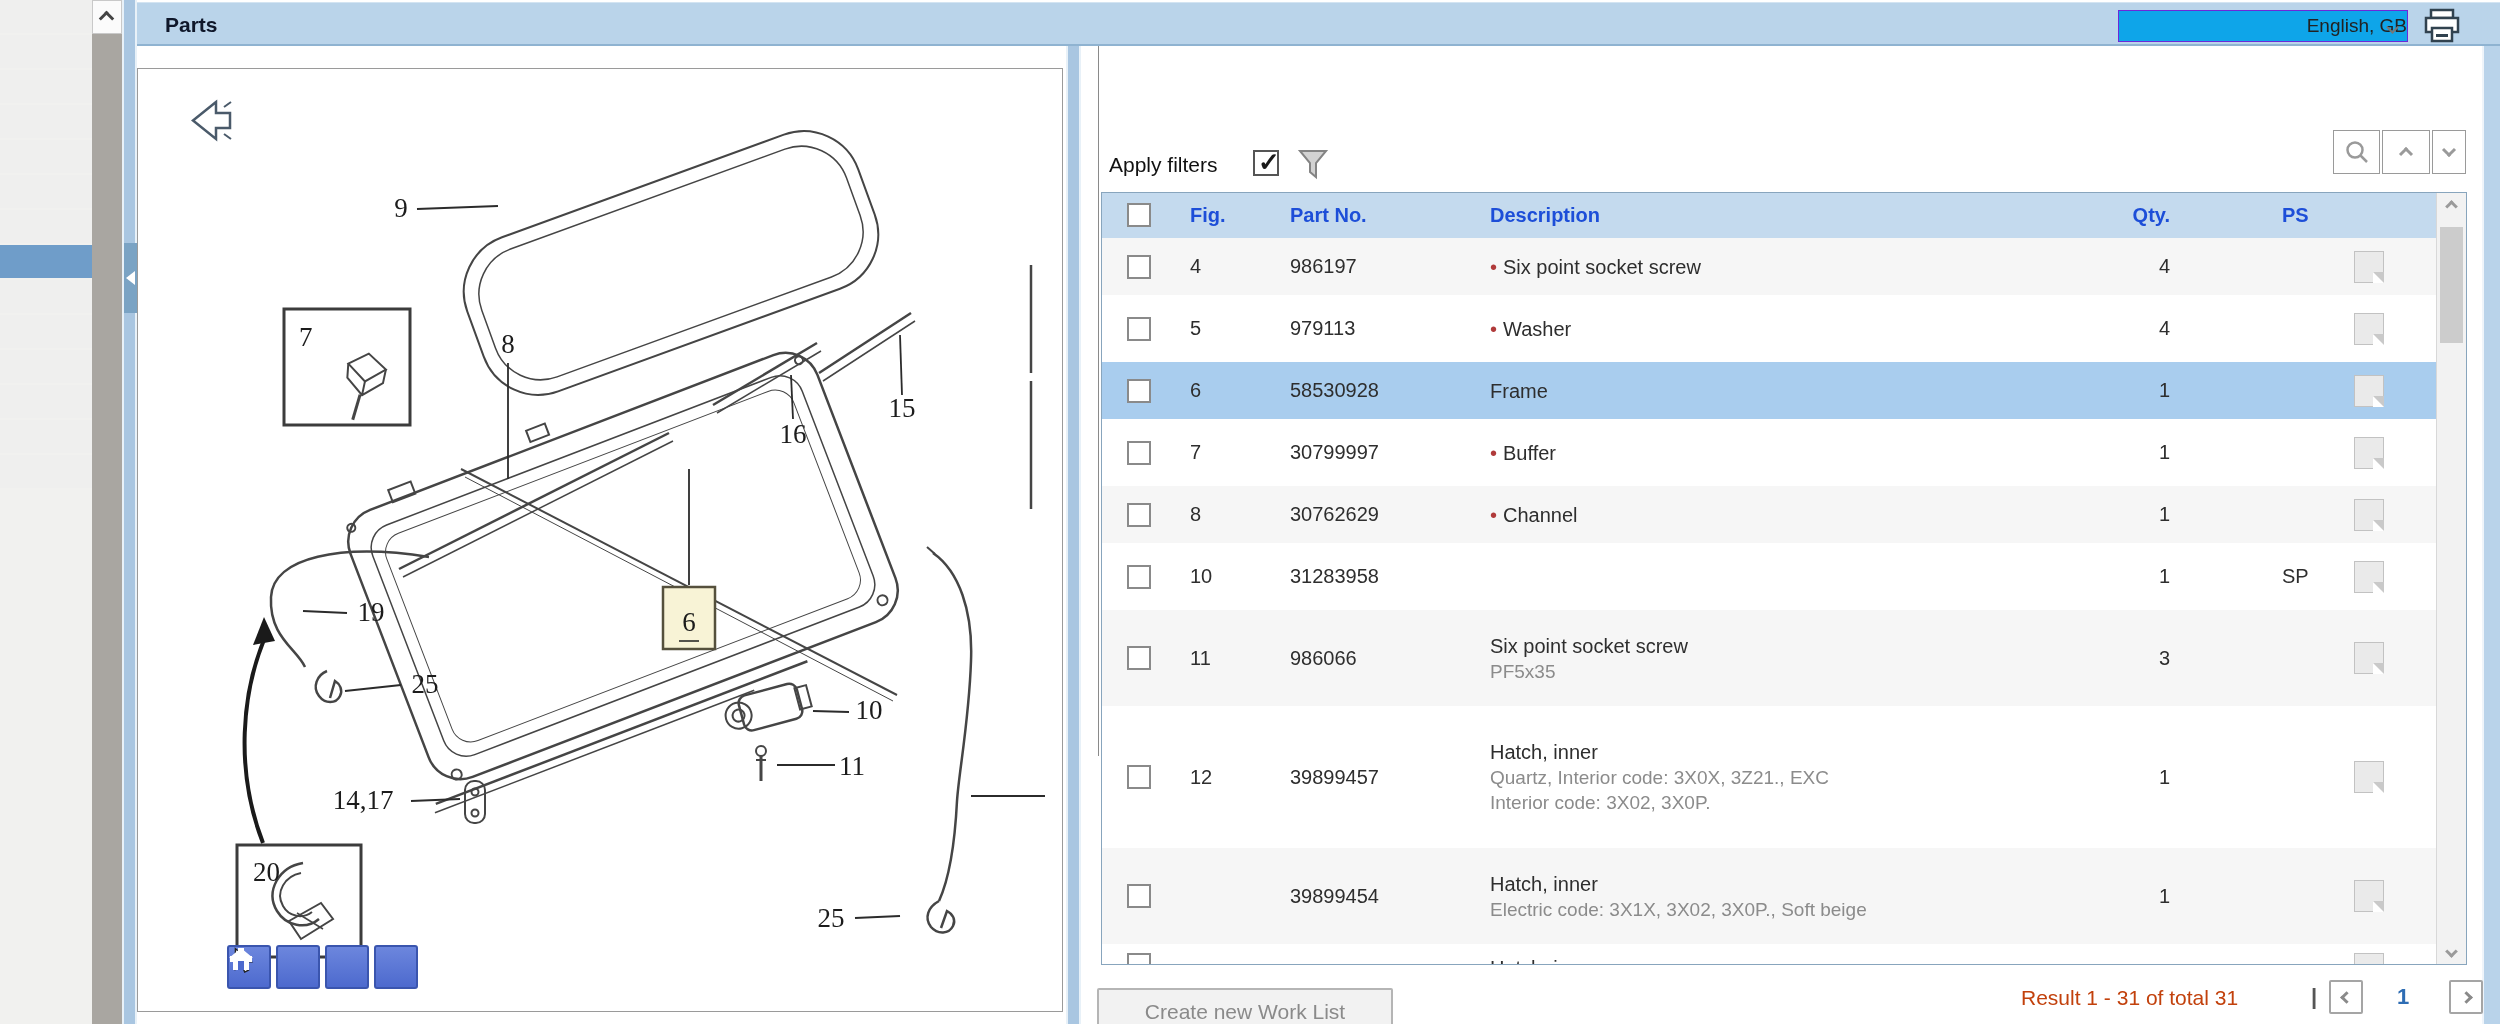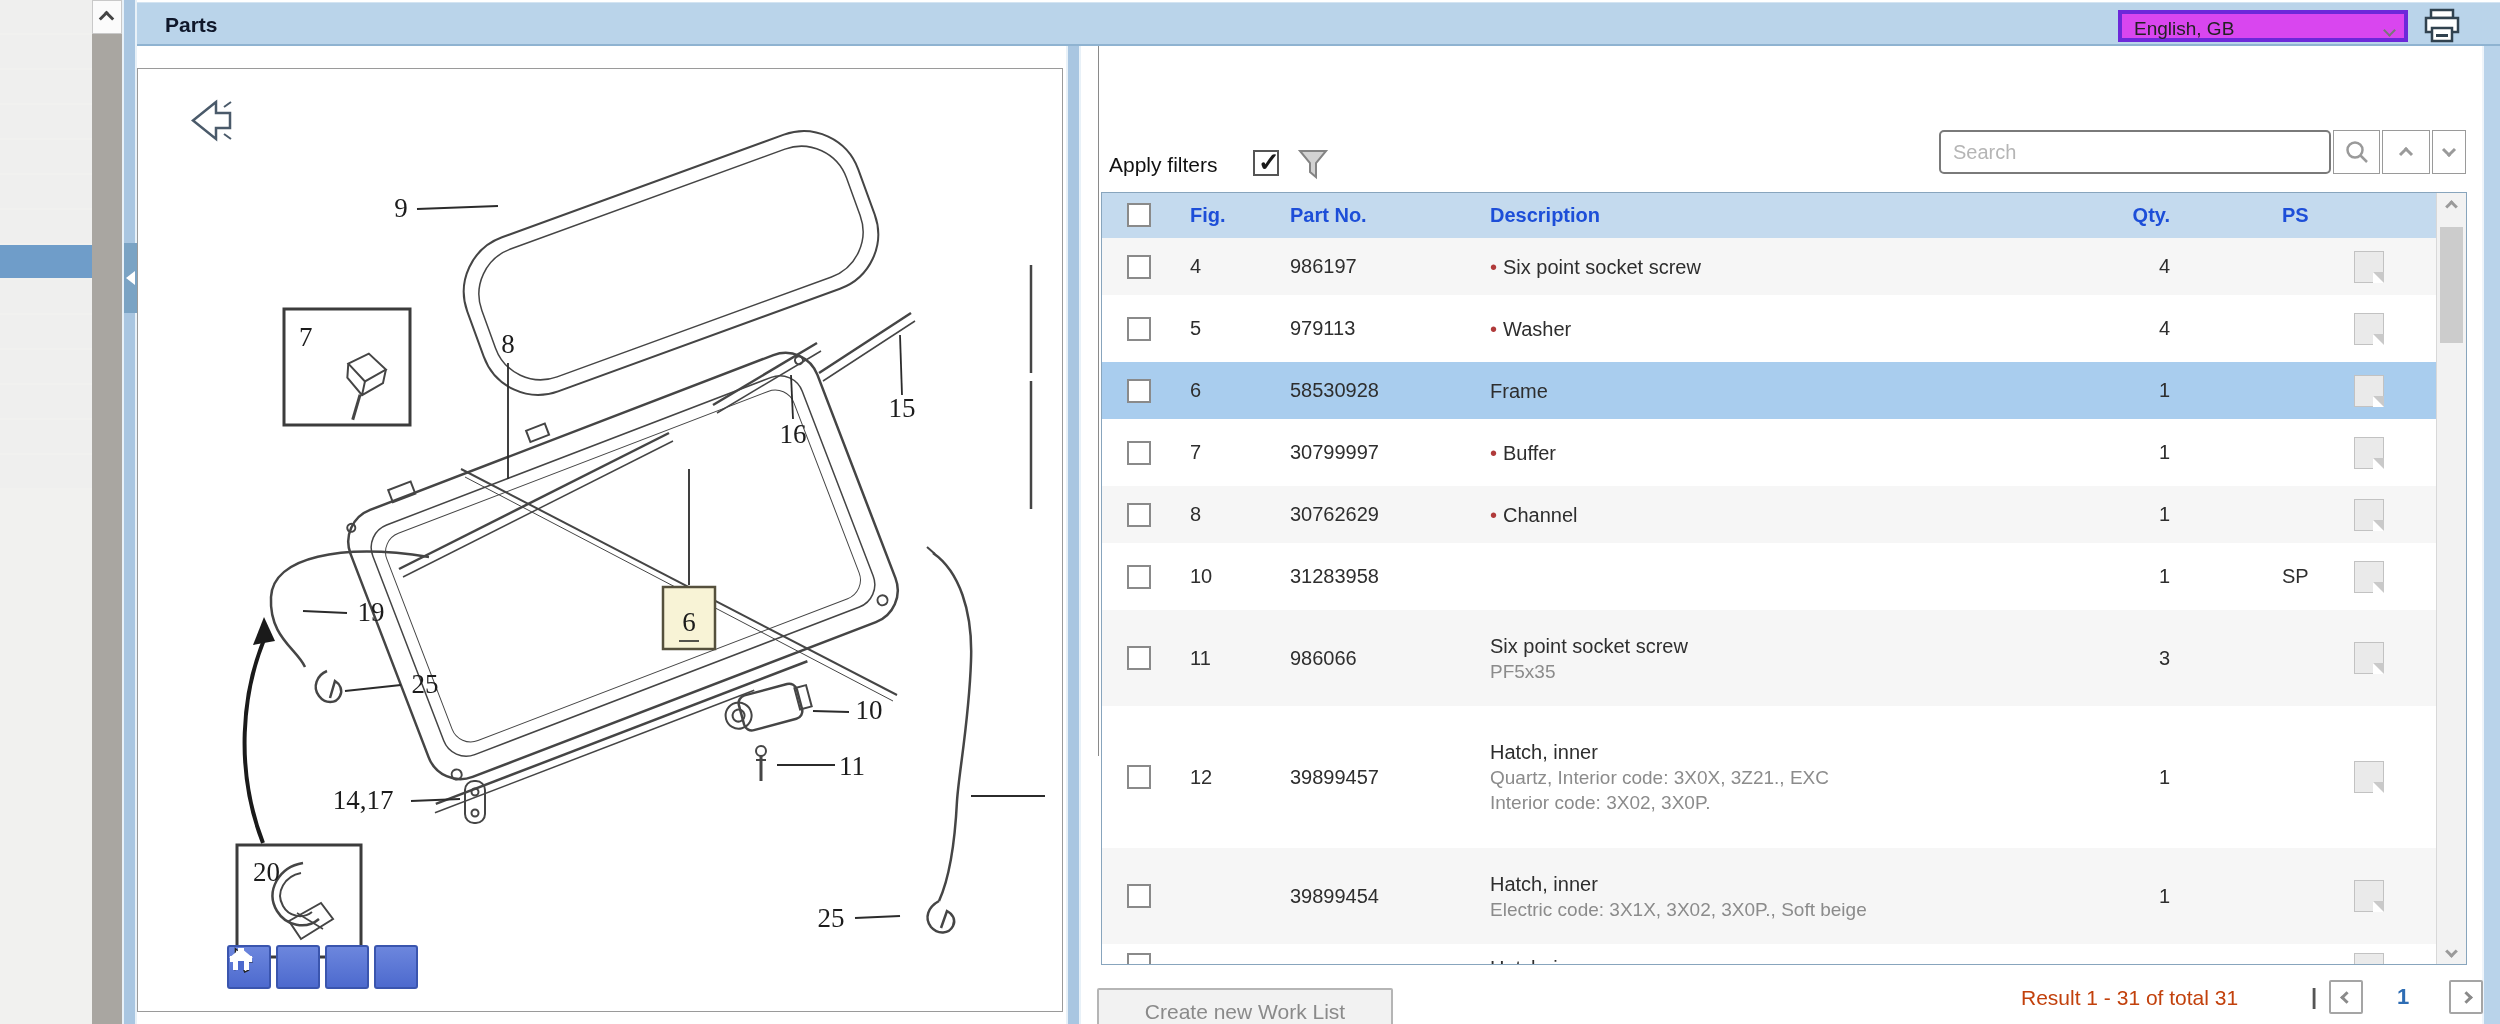--- a/index.html
+++ b/index.html
@@ -26,22 +26,22 @@
   .splitter.right { left:1066px; top:46px; height:978px; }
   .split-tab { position:absolute; left:0px; top:243px; width:15px; height:70px; background:#7aa3c4; }
   .split-tab .tri { position:absolute; left:2px; top:28px; width:0; height:0;
                     border-top:7px solid transparent; border-bottom:7px solid transparent; border-right:9px solid #fff; }
   .right-edge { position:absolute; left:2482px; top:46px; width:18px; height:978px; background:#b9d3ea; border-left:2px solid #eef4fa; }
 
   
   .topbar { position:absolute; left:137px; top:2px; right:0; height:44px; background:#bad4ea;
             border-top:1px solid #d3e4f2; border-bottom:2px solid #8fb3d1; }
   .topbar .title { position:absolute; left:28px; top:10px; font-size:21px; font-weight:bold; color:#0f172a; }
-  .lang-select { position:absolute; right:92px; top:7px; width:290px; height:32px; background:#d946ef;
-                 border:4px solid #6d28d9; font-size:19px; color:#222; line-height:30px; padding-left:12px; }
+  .lang-select { position:absolute; right:92px; top:7px; width:290px; height:32px; background:#0ea5e9;
+                 border:1px solid #6d28d9; font-size:19px; color:#222; line-height:30px; padding-left:12px;text-align:right; }
   .lang-select .sel-chevron { position:absolute; right:10px; top:12px; width:9px; height:9px;
                  border-left:2px solid #777; border-top:2px solid #777; transform:rotate(225deg); }
   .print-btn { position:absolute; right:38px; top:5px; width:40px; height:36px; }
 
   
   .diagram-panel { position:absolute; left:137px; top:68px; width:926px; height:944px;
                    background:#fff; border:1px solid #9a9a9a; }
   .diagram-panel svg { position:absolute; left:0; top:0; }
   .dg-label { font-family:"Liberation Serif", serif; font-size:27px; fill:#1c1c1c; }
 
@@ -315,21 +315,20 @@
 
 <div class="right-panel">
   <span class="rp apply-label">Apply filters</span>
   <div class="rp cbx cbx-apply checked"></div>
   <div class="rp funnel">
     <svg width="32" height="34" viewBox="0 0 32 34">
       <path d="M3 3 H29 L19 15 V29 L13 24 V15 Z" fill="#d2d2d2" stroke="#848484" stroke-width="2"></path>
     </svg>
   </div>
 
-  <input class="rp search-box" placeholder="Search" style="">
   <div class="rp sq-btn btn-mag">
     <svg width="26" height="26" viewBox="0 0 26 26">
       <circle cx="11" cy="11" r="7.5" fill="none" stroke="#9a9a9a" stroke-width="2.5"></circle>
       <line x1="16.5" y1="16.5" x2="23" y2="23" stroke="#9a9a9a" stroke-width="2.5"></line>
     </svg>
   </div>
   <div class="rp sq-btn btn-up">
       <span class="chev up"></span>
     </div>
   <div class="rp sq-btn btn-dn">

